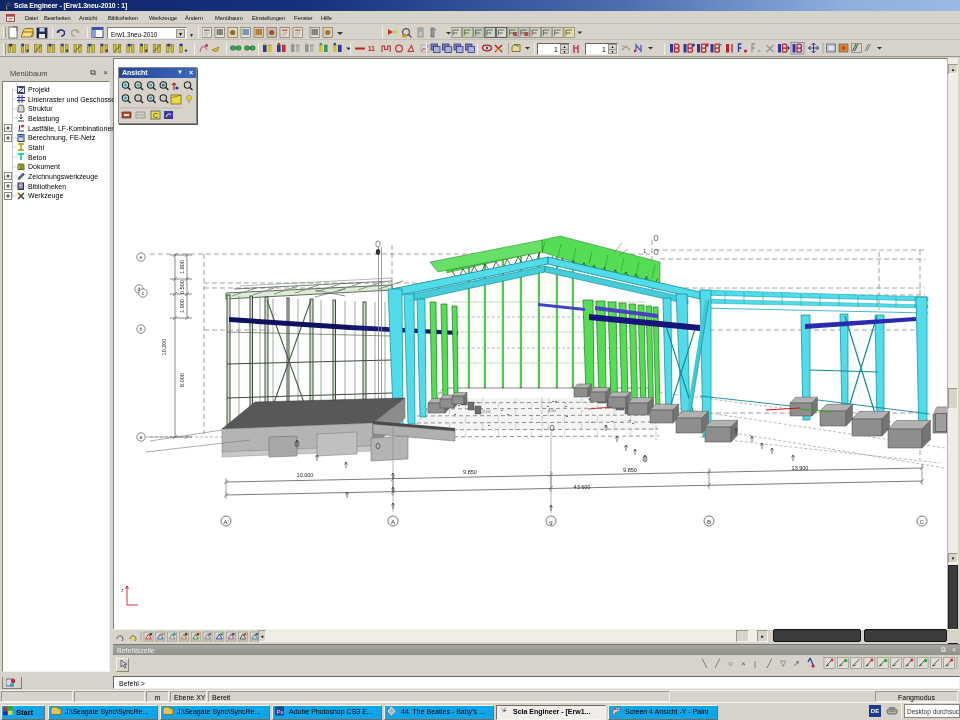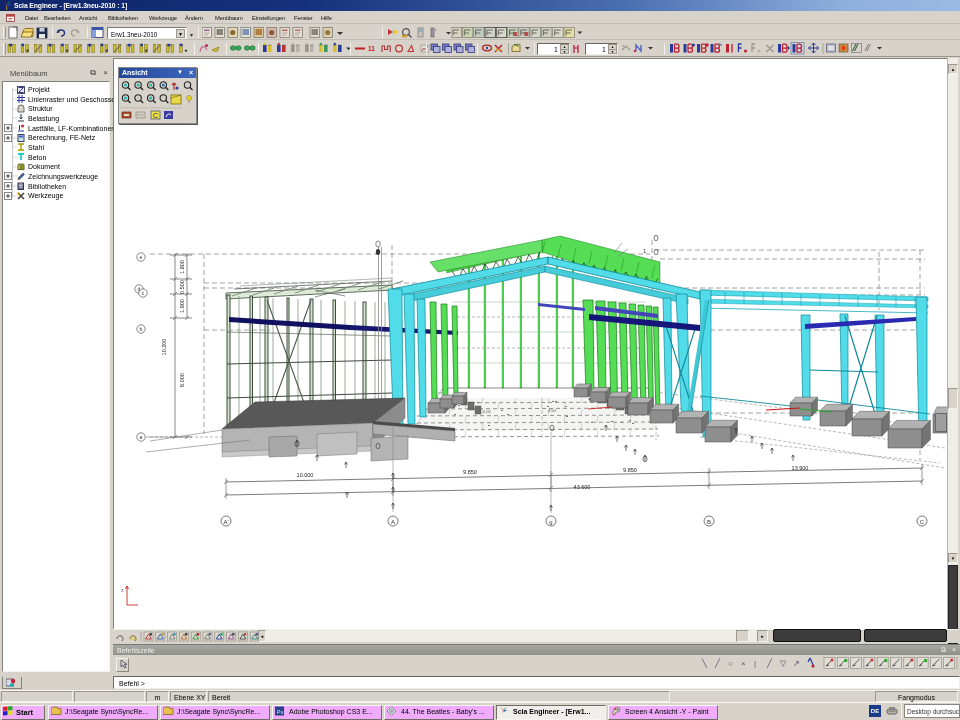--- a/index.html
+++ b/index.html
@@ -9,21 +9,21 @@
 .menubar{left:0;top:11px;width:960px;height:13px;background:#d7d3ca;border-bottom:1px solid #c2beb6}
 .menubar span{position:absolute;top:3.5px;font-size:5.8px;color:#111;letter-spacing:-0.15px}
 .tb{background:#d7d3ca}
 .sep{position:absolute;width:1px;background:#a9a59c;border-right:1px solid #f2f0ea}
 .grip{position:absolute;width:3px;border-left:1px solid #f2f0ea;border-right:1px solid #9a968d}
 .panel-hdr{left:2px;top:66px;width:110px;height:14px;font-size:7.5px;color:#444}
 .tree{left:2px;top:81px;width:108px;height:591px;background:#fff;border:1px solid;border-color:#828078 #f4f2ec #f4f2ec #828078}
 .trow{position:absolute;left:0;font-size:7px;white-space:nowrap;color:#000}
 .bluehdr{background:linear-gradient(to right,#24489a,#3c66bc);color:#fff;font-weight:bold;font-size:7px}
 .cell{position:absolute;border:1px solid;border-color:#9b978e #f4f2ec #f4f2ec #9b978e;background:#d7d3ca}
-.taskbtn{position:absolute;top:705px;height:15px;border:1px solid;border-color:#f6f5f1 #716d64 #716d64 #f6f5f1;background:#f0abfc;font-size:7px;overflow:hidden;white-space:nowrap;padding:2px 2px 0 16px;border-radius:1px}
+.taskbtn{position:absolute;top:705px;height:15px;border:1px solid;border-color:#f6f5f1 #716d64 #716d64 #f6f5f1;background:#0ea5e9;font-size:7px;overflow:hidden;white-space:nowrap;padding:2px 2px 0 16px;border-radius:1px}
 </style></head><body>
 <div class="abs titlebar">
     <span style="position:absolute;left:14px;top:1.5px">Scia Engineer - [Erw1.3neu-2010 : 1]</span>
   </div>
 <svg style="position:absolute;left:2px;top:0px" width="11" height="11" viewBox="0 0 11 11">
     <path d="M5 9.5 L4.6 4.5 L1 0.8 L4.2 3.4 Z" fill="#d42222"></path>
     <path d="M4.8 4.4 L9 0.5 L5.8 4.8 Z" fill="#22a846"></path>
     <path d="M5.2 5 L10 4 L5.8 6.6 Z" fill="#2248cc"></path>
     <path d="M4.6 4.8 L5.4 9.6 L4.2 9.6 Z" fill="#e8b020"></path>
   </svg>

